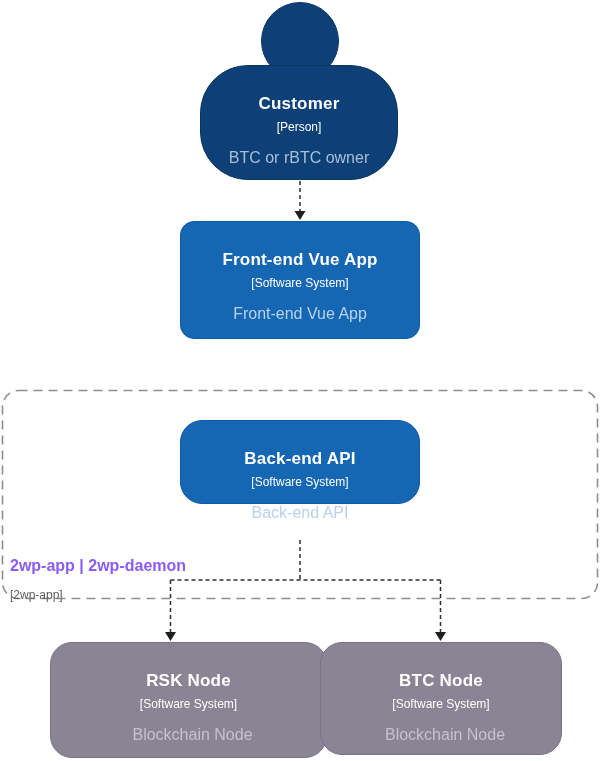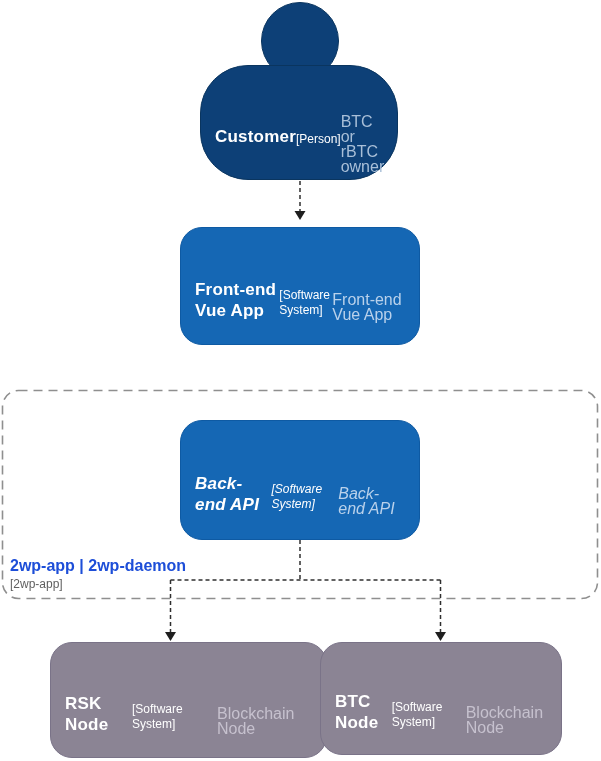--- a/index.html
+++ b/index.html
@@ -4,49 +4,49 @@
 <style>
   html,body { margin:0; padding:0; background:#ffffff; }
   .canvas {
     position:relative; width:601px; height:761px; background:#ffffff;
     font-family:"Liberation Sans", sans-serif; overflow:hidden;
   }
   .overlay { position:absolute; left:0; top:0; z-index:1; }
 
   .node {
     position:absolute; z-index:2; box-sizing:border-box;
-    display:flex; flex-direction:row; align-items:center; text-align:left;
+    display:flex; flex-direction:column; align-items:center; text-align:center;
     padding:27px 14px 0; color:#ffffff;
   }
   .node--system   { background:#1567B4; border:1px solid #0E5AA3; border-radius:22px; }
   .node--external { background:#8B8494; border:1px solid #7A7388; border-radius:22px; }
   .person-body    { background:#0D4077; border:1px solid #0A355F; border-radius:48px; }
   .person-head {
     position:absolute; z-index:2; background:#0D4077;
     border:1px solid #0A355F; border-radius:50%; box-sizing:border-box;
   }
 
   .node-title { font-size:17px; font-weight:bold; line-height:21px; letter-spacing:.2px; }
   .node-type  { font-size:12px; line-height:15px; margin-top:6px; }
   .node-desc  { font-size:16px; line-height:15px; margin-top:15px; }
   .node--system .node-desc   { color:#B9D1EB; }
   .person-body  .node-desc   { color:#A9BFD8; }
   .node--external .node-desc { color:#C6C1CE;margin-left:8px; }
 
   
   .n-head     { left:261px; top:2px;   width:78px;  height:78px; }
   .n-customer { left:200px; top:65px;  width:198px; height:115px; }
-  .n-frontend { left:180px; top:227px; width:240px; height:118px; }
-  .n-backend  { left:180px; top:420px; width:240px; height:120px;font-style:italic; }
+  .n-frontend { left:180px; top:221px; width:240px; height:118px;border-radius:14px; }
+  .n-backend  { left:180px; top:420px; width:240px; height:84px; }
   .n-rsk      { left:50px;  top:642px; width:277px; height:116px; }
   .n-btc      { left:320px; top:642px; width:242px; height:113px; }
 
   .boundary-label { position:absolute; left:10px; top:556px; z-index:2; }
-  .boundary-title { font-size:16px; font-weight:bold; line-height:19px; color:#1d4ed8; }
-  .boundary-sub   { font-size:12px; line-height:15px; color:#5F5F5F; margin-top:2px; }
+  .boundary-title { font-size:16px; font-weight:bold; line-height:19px; color:#8b5cf6; }
+  .boundary-sub   { font-size:12px; line-height:15px; color:#5F5F5F; margin-top:13px; }
 </style>
 </head>
 <body>
 
 <div class="canvas">
 
   <svg class="overlay" width="601" height="761" viewBox="0 0 601 761">
 
     <rect x="2.5" y="390.5" width="595" height="208" rx="16" fill="none" stroke="#8F8F8F" stroke-width="1.6" stroke-dasharray="9 6"></rect>
 

